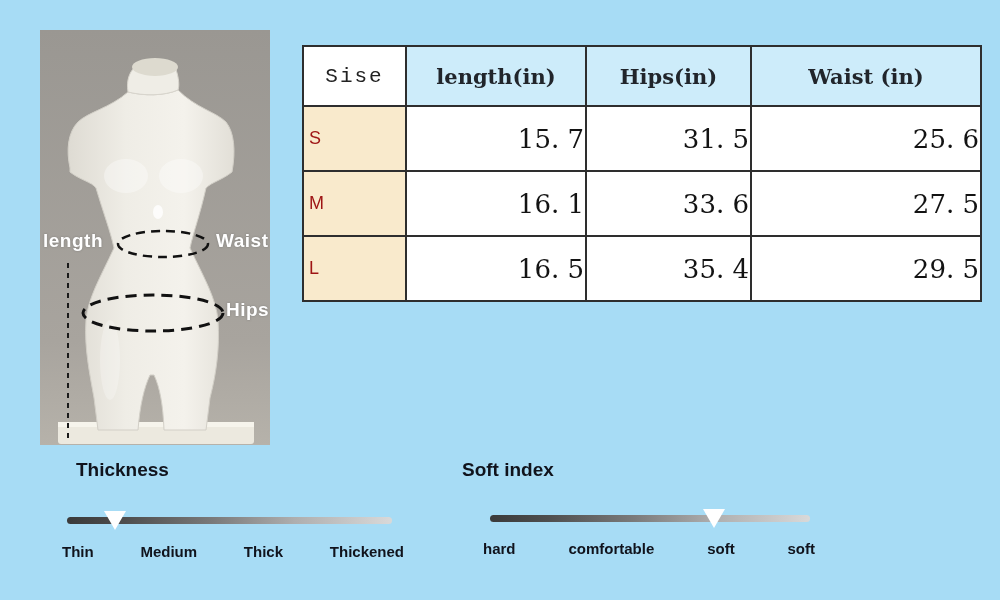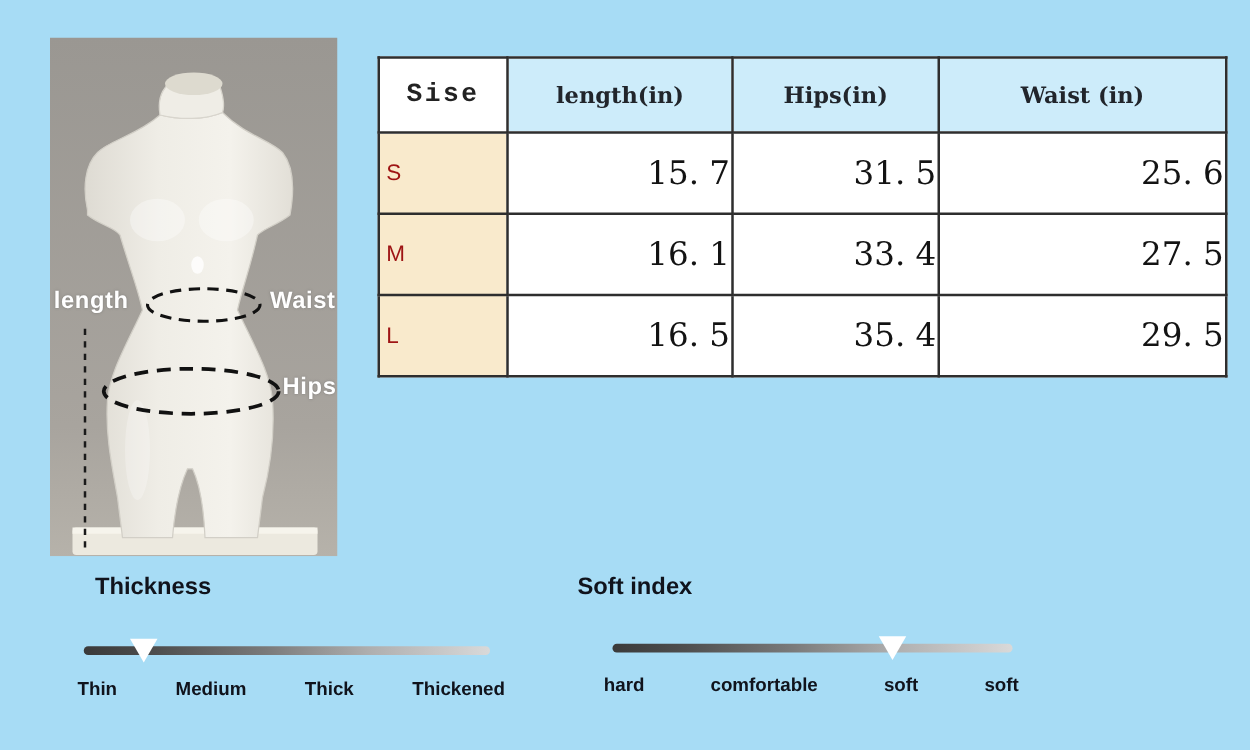--- a/index.html
+++ b/index.html
@@ -30,27 +30,27 @@
     background:#ffffff;
   }
   .size-table th,.size-table td{
     border:2px solid #2e2e2e;overflow:hidden;white-space:nowrap;
   }
   .size-table thead tr{height:60px;}
   .size-table tbody tr{height:65px;}
   .size-table th{
     background:#cdecfa;
     font-family:"DejaVu Serif", serif;
-    font-weight:bold;font-size:18px;color:#21252b;
+    font-weight:bold;font-size:21px;color:#21252b;
     text-align:center;
   }
   .size-table th.sise{
     background:#ffffff;
     font-family:"Liberation Mono", monospace;
-    font-weight:bold;font-size:21px;color:#222;
+    font-weight:normal;font-size:21px;color:#222;
     letter-spacing:2px;
   }
   .size-table td.size{
     background:#f9eacc;color:#9e1414;
     font-size:18px;font-weight:normal;
     text-align:left;padding-left:5px;
   }
   .size-table td.val{
     background:#ffffff;color:#131313;
     font-family:"DejaVu Serif", serif;
@@ -168,21 +168,21 @@
   <tbody>
     <tr>
       <td class="size">S</td>
       <td class="val">15. 7</td>
       <td class="val">31. 5</td>
       <td class="val">25. 6</td>
     </tr>
     <tr>
       <td class="size">M</td>
       <td class="val">16. 1</td>
-      <td class="val">33. 4</td>
+      <td class="val">33. 6</td>
       <td class="val">27. 5</td>
     </tr>
     <tr>
       <td class="size">L</td>
       <td class="val">16. 5</td>
       <td class="val">35. 4</td>
       <td class="val">29. 5</td>
     </tr>
   </tbody>
 </table>

